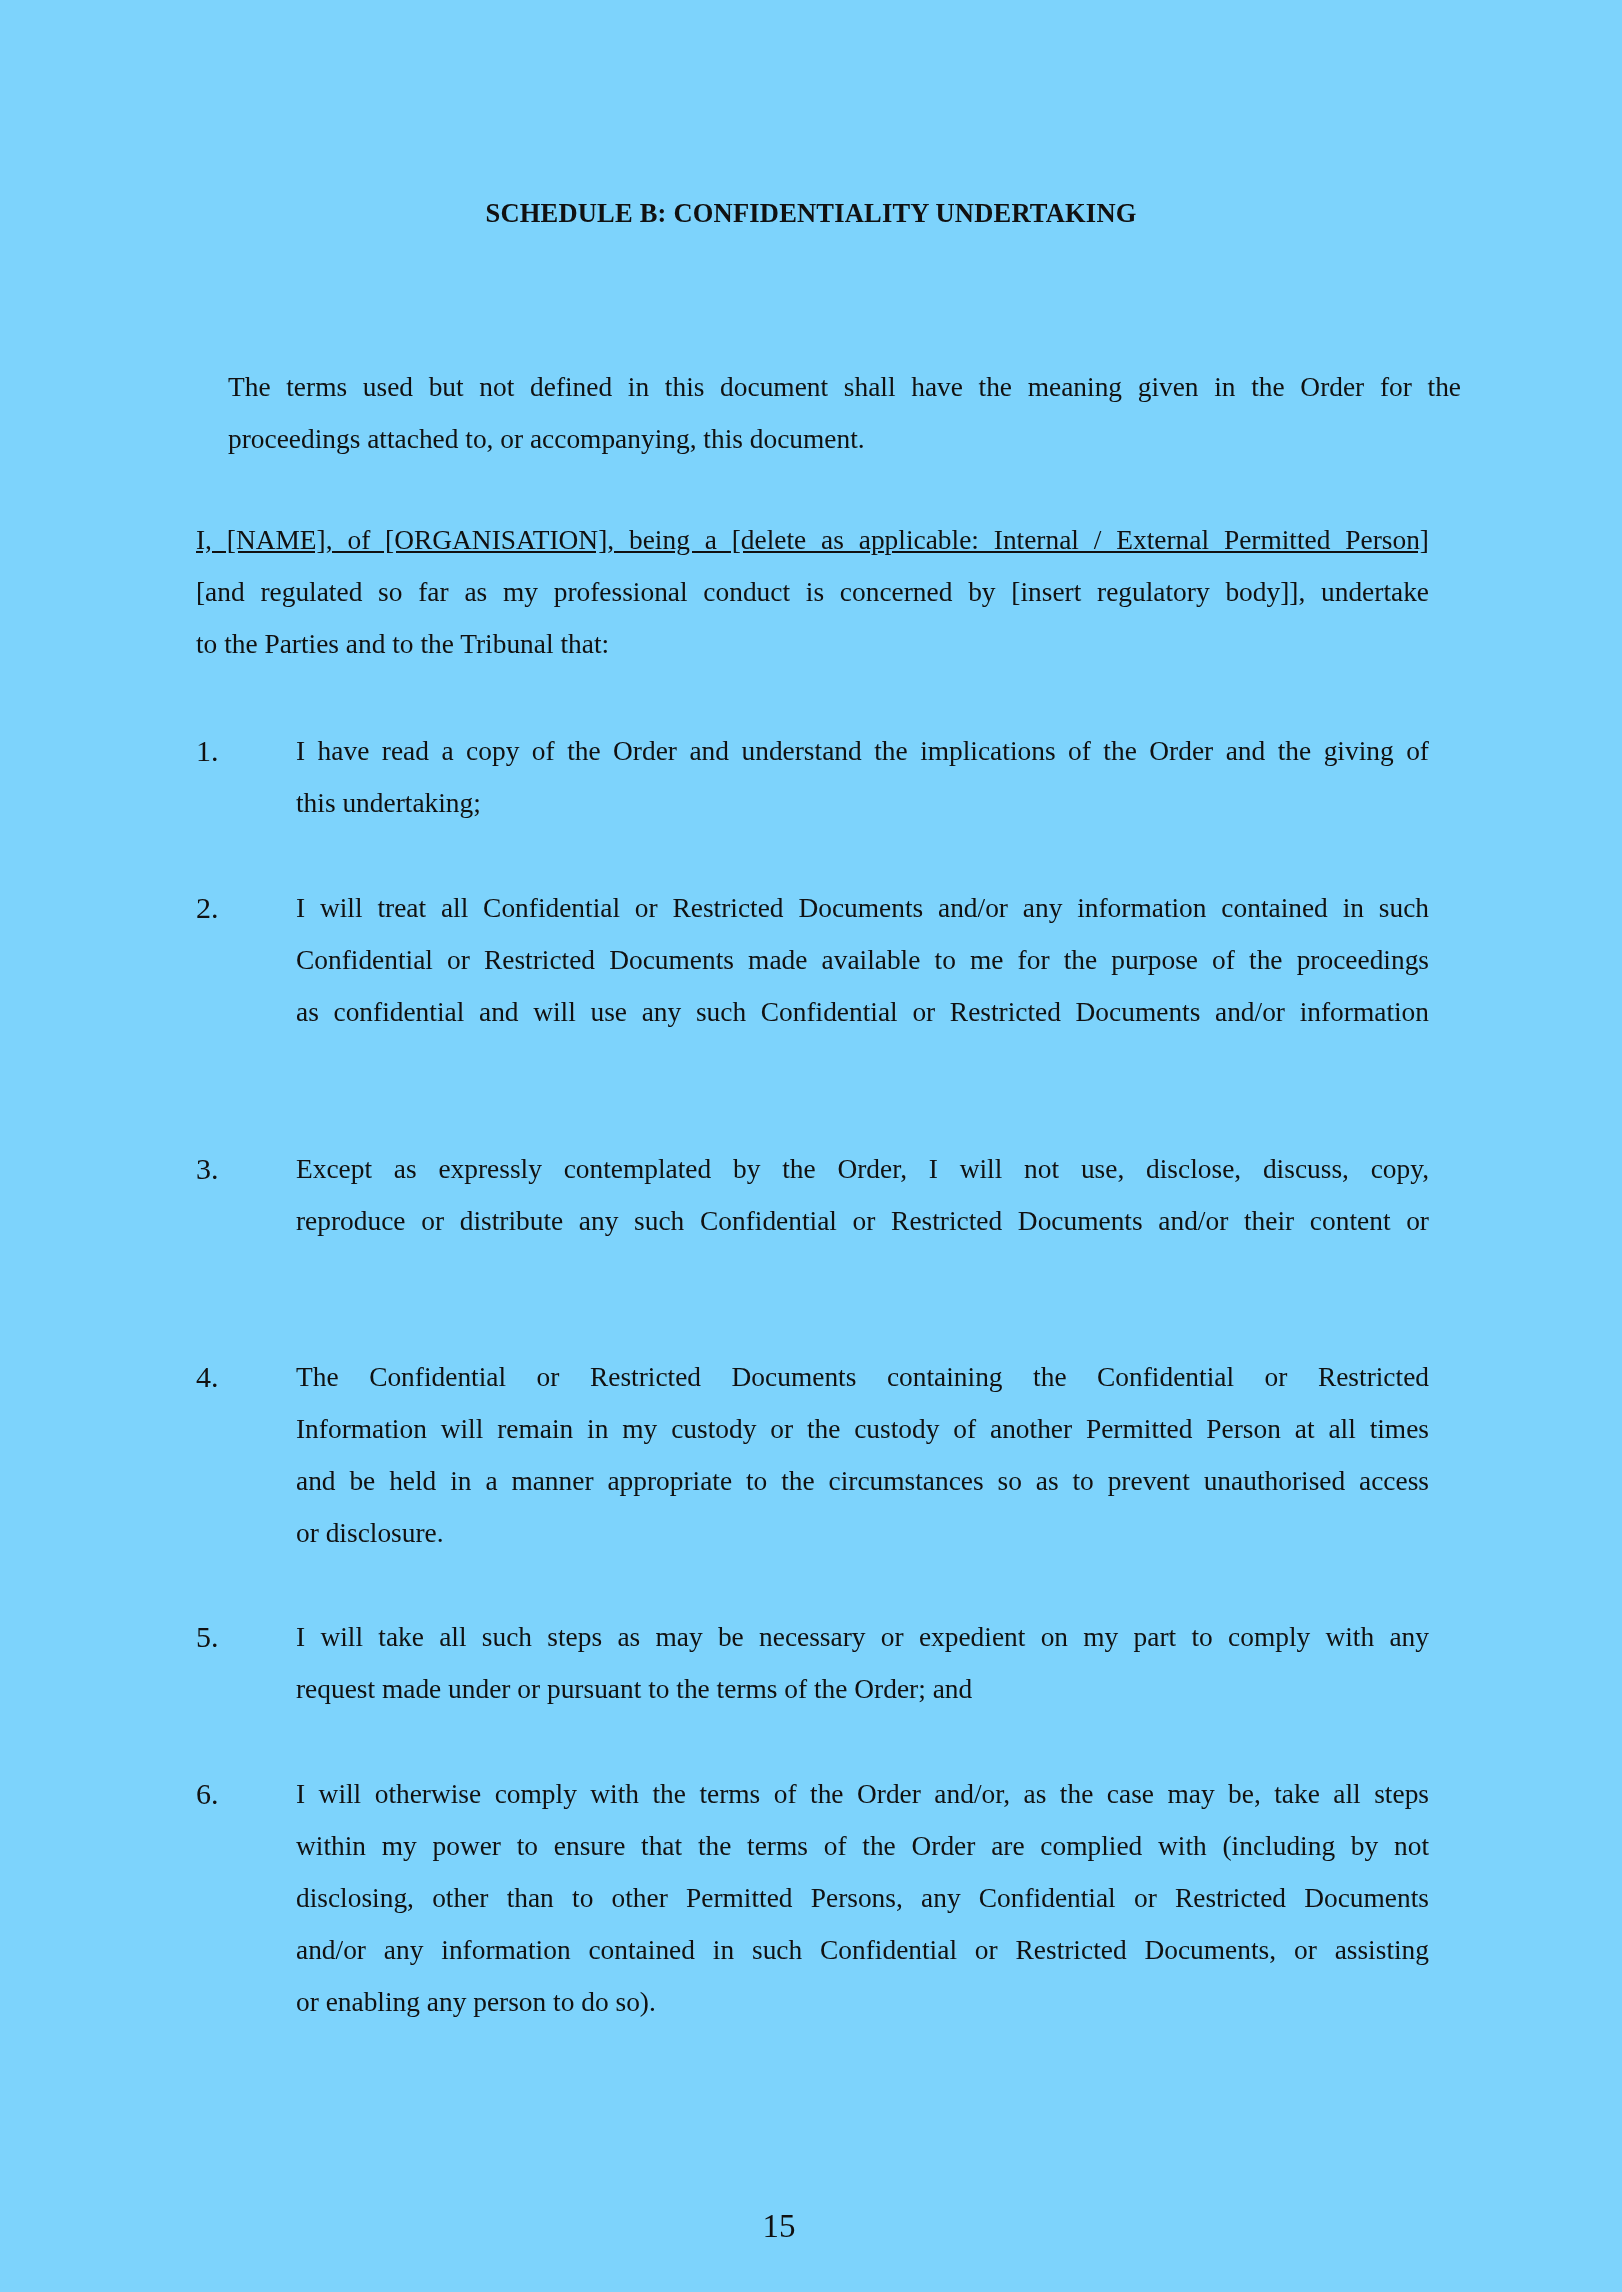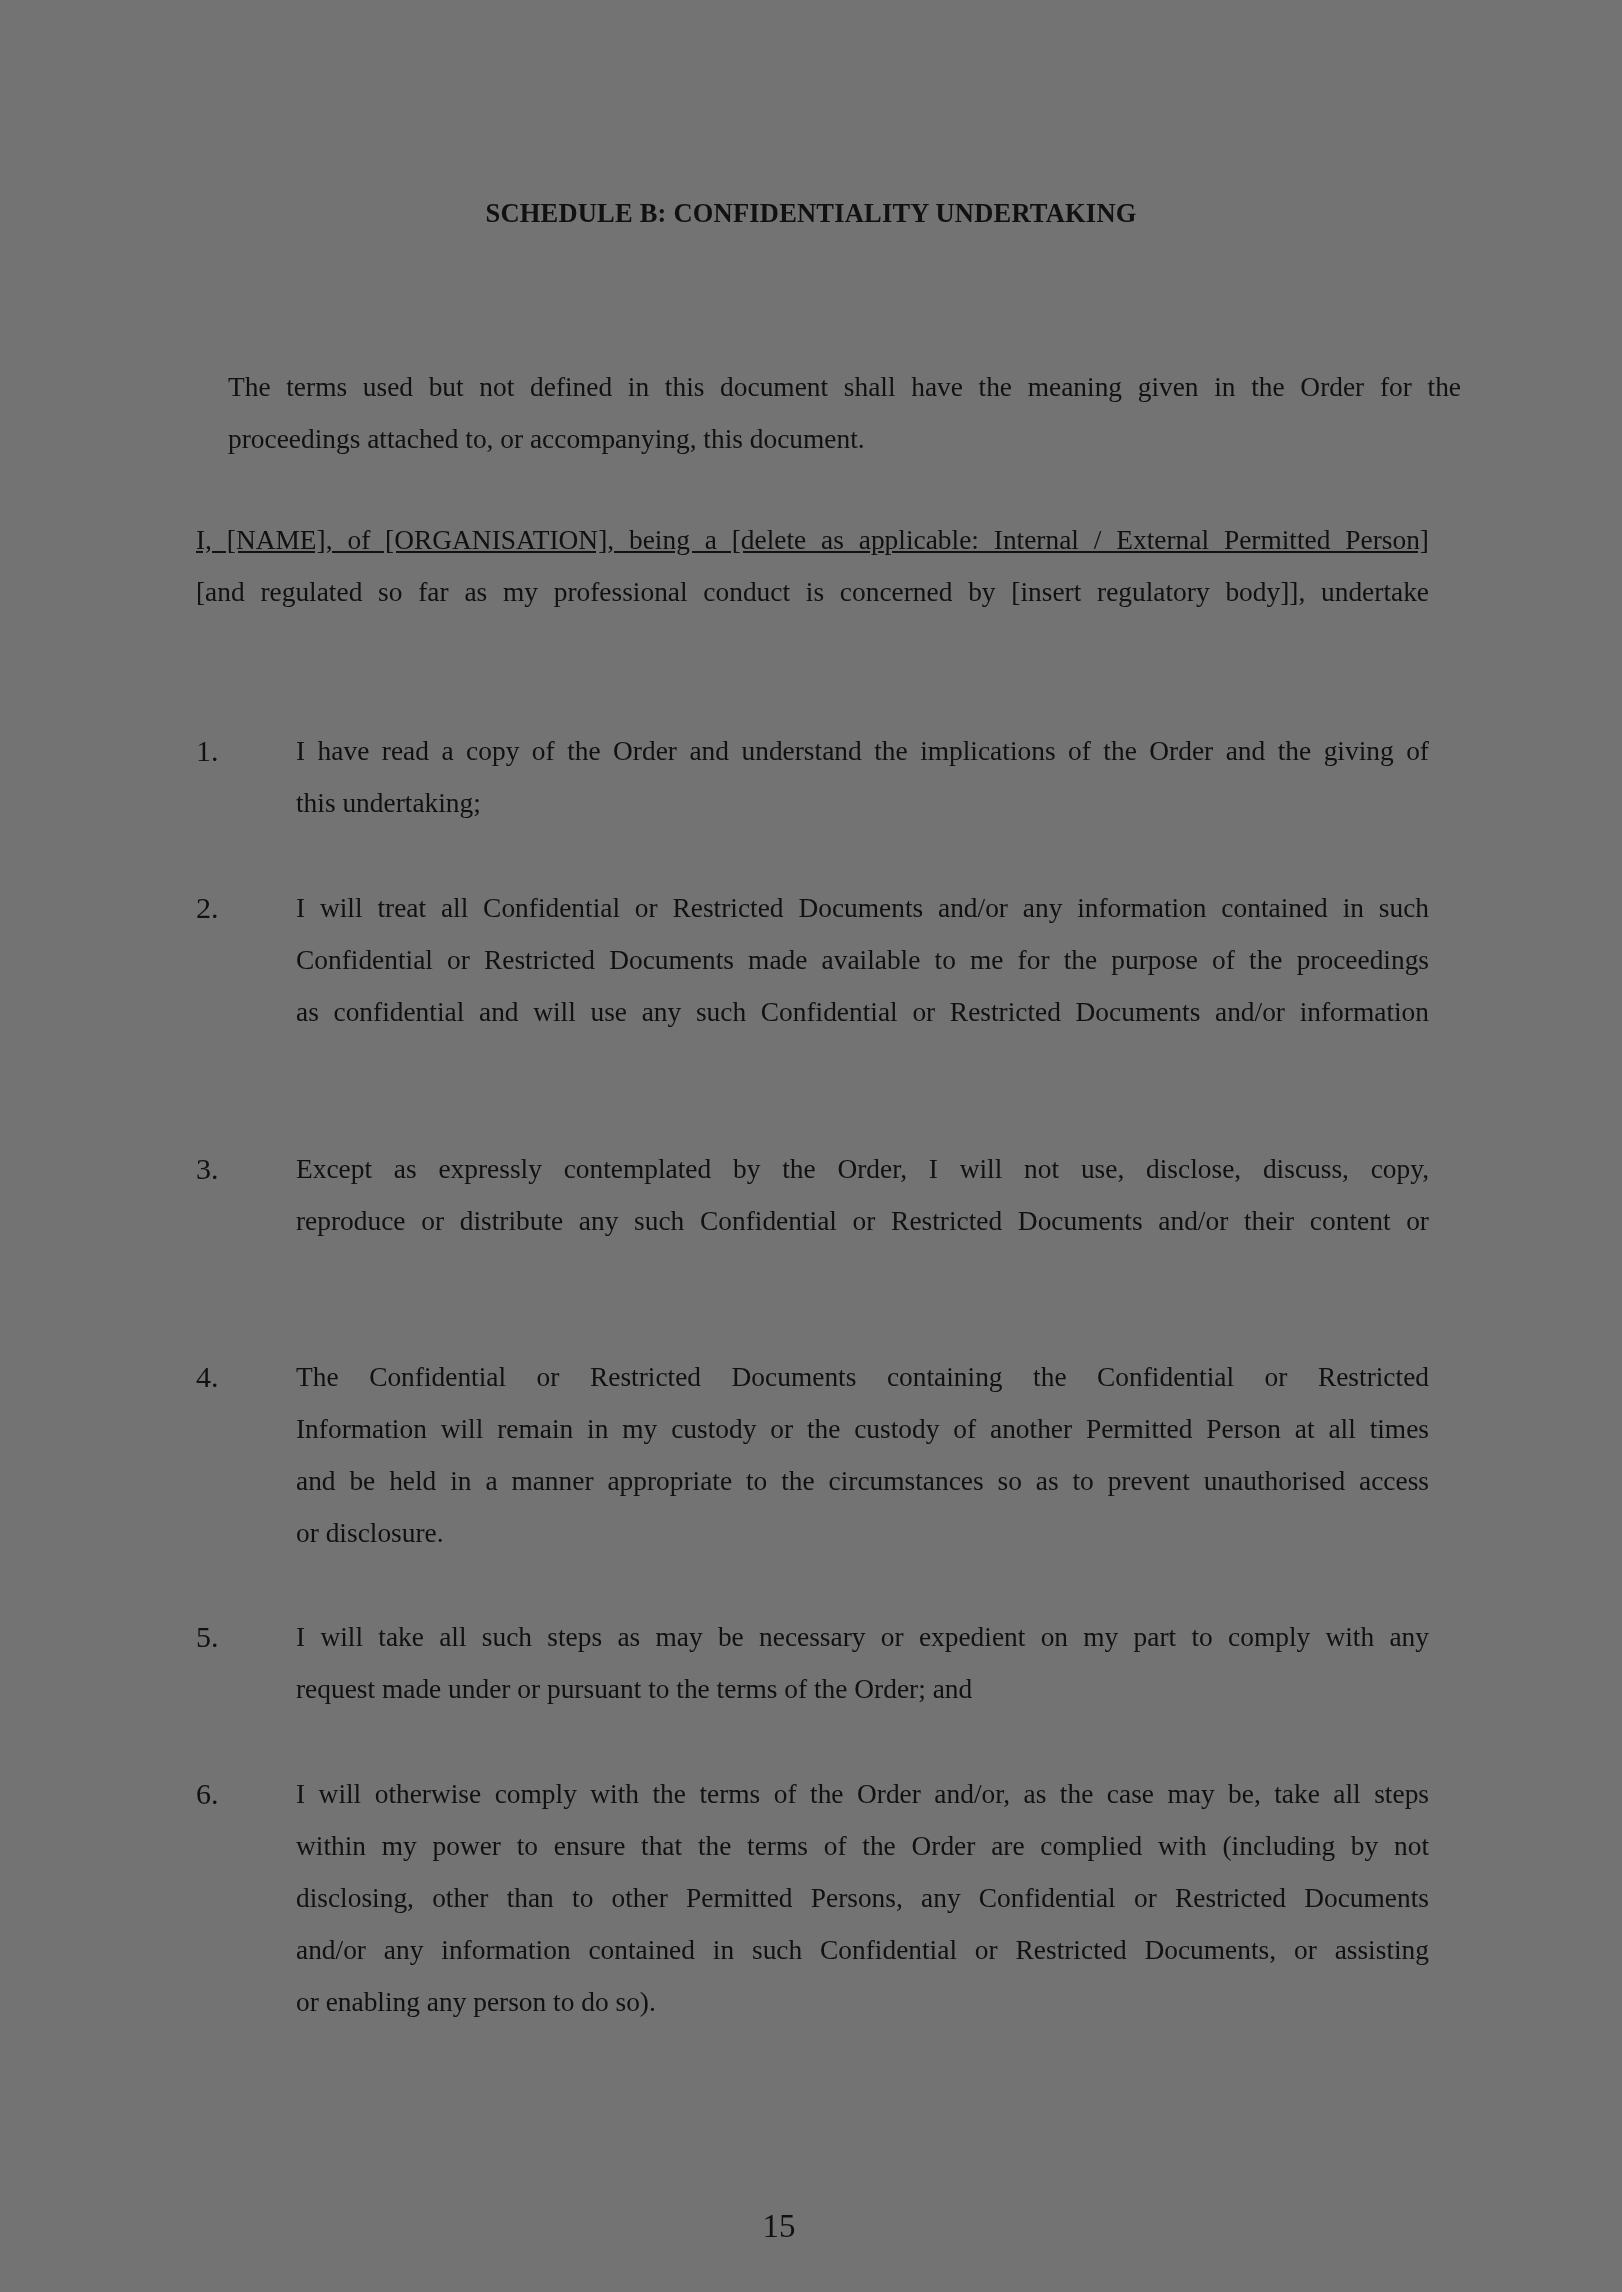--- a/index.html
+++ b/index.html
@@ -12,21 +12,21 @@
       height: 2293px;
       position: relative;
       overflow: hidden;
       font-family: "Liberation Serif", "DejaVu Serif", serif;
       color: #111111;
     }
     .page {
       position: absolute;
       left: 0; top: 0;
       width: 1622px; height: 2293px;
-      background: #737373;
+      background: #7dd3fc;
     }
     .title {
       position: absolute;
       left: 0; width: 1622px;
       top: 194px;
       text-align: center;
       font-weight: bold;
       font-size: 26.5px;
       line-height: 39px;
       letter-spacing: 0.2px;
@@ -86,20 +86,21 @@
   <div class="title">SCHEDULE B: CONFIDENTIALITY UNDERTAKING</div>
 
   <div class="para" style="top:361px;margin-left:32px;">
     <span class="line" style="white-space: normal; overflow: hidden;">The terms used but not defined in this document shall have the meaning given in the Order for the</span>
     <span class="line last" style="white-space: normal; overflow: hidden;">proceedings attached to, or accompanying, this document.</span>
   </div>
 
   <div class="para" style="top:514px;">
     <span class="line" style="white-space: normal; overflow: hidden; text-decoration: underline;">I, [NAME], of [ORGANISATION], being a [delete as applicable: Internal / External Permitted Person]</span>
     <span class="line" style="white-space: normal; overflow: hidden;">[and regulated so far as my professional conduct is concerned by [insert regulatory body]], undertake</span>
+    <span class="line last" style="white-space: normal; overflow: hidden;">to the Parties and to the Tribunal that:</span>
   </div>
 
   <div class="item" style="top:725px;">
     <span class="num">1.</span>
     <div class="body">
       <span class="line" style="white-space: normal; overflow: hidden;">I have read a copy of the Order and understand the implications of the Order and the giving of</span>
       <span class="line last" style="white-space: normal; overflow: hidden;">this undertaking;</span>
     </div>
   </div>
 

